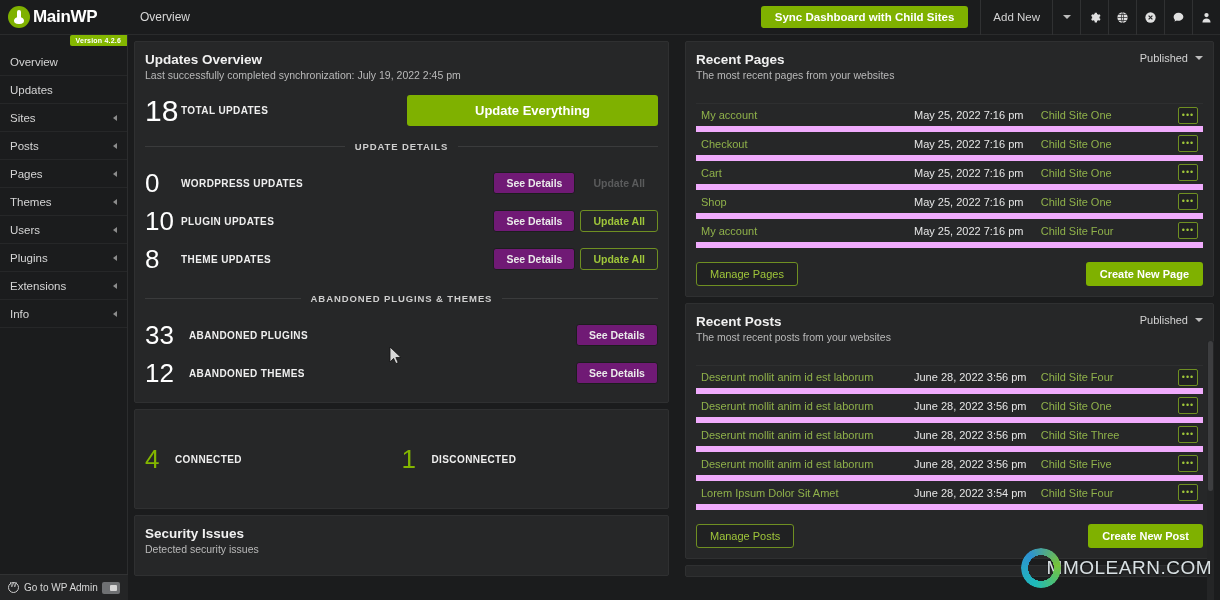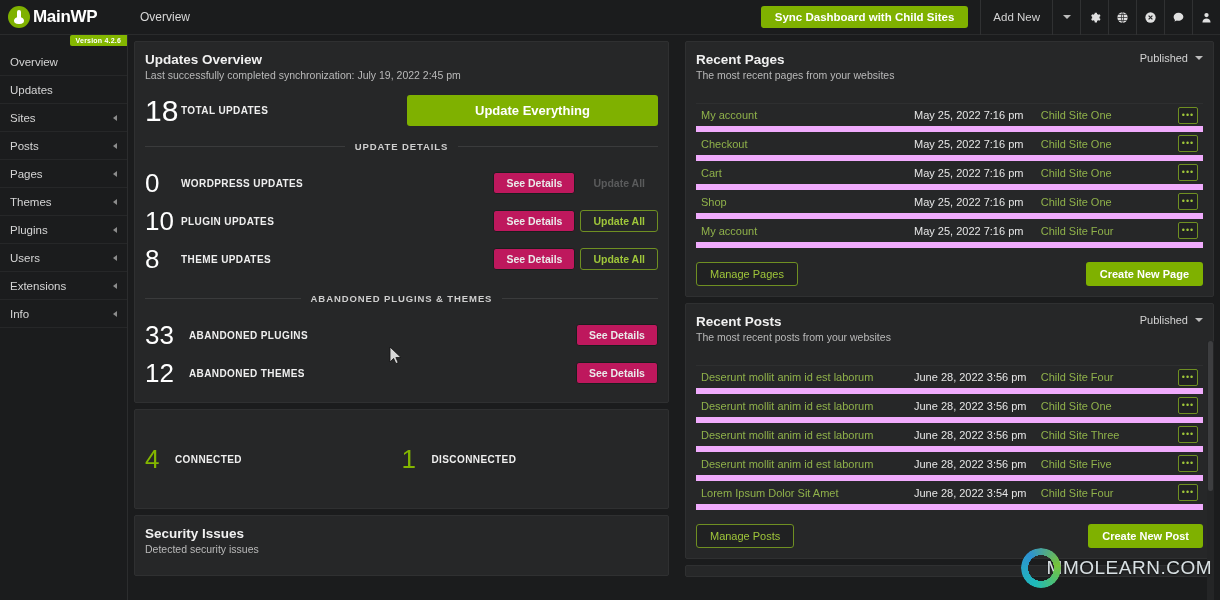--- a/index.html
+++ b/index.html
@@ -123,21 +123,21 @@
   .divider-label{
     display:flex; align-items:center; gap:10px; margin:15px 0 12px 0;
     font-size:9.5px; font-weight:bold; letter-spacing:0.9px; color:#cfcfcf;
   }
   .divider-label::before, .divider-label::after{
     content:""; flex:1; height:1px; background:#3a3b3c;
   }
   .upd-row{ display:flex; align-items:center; height:38px; }
   .upd-btns{ margin-left:auto; display:flex; gap:5px; }
   .btn-dark{
-    background:#be185d; color:#eaeaea; font-size:10.5px; font-weight:bold;
+    background:#701a75; color:#eaeaea; font-size:10.5px; font-weight:bold;
     border:1px solid #1c1d1e; border-radius:3px; padding:0 12px;
     height:22px; line-height:20px; cursor:pointer; white-space:nowrap;
   }
   .btn-outline{
     background:transparent; color:#9fc63a; font-size:10.5px; font-weight:bold;
     border:1px solid #6f8f22; border-radius:3px; padding:0 12px;
     height:22px; line-height:20px; cursor:pointer; white-space:nowrap;
   }
   .btn-disabled{
     background:transparent; color:#5a5b5c; font-size:10.5px; font-weight:bold;
@@ -275,37 +275,42 @@
       </div>
     <div class="nav-item">
         <span>Pages</span>
         <span class="arr"></span>
       </div>
     <div class="nav-item">
         <span>Themes</span>
         <span class="arr"></span>
       </div>
     <div class="nav-item">
+        <span>Users</span>
+        <span class="arr"></span>
+      </div>
+    <div class="nav-item">
         <span>Plugins</span>
         <span class="arr"></span>
       </div>
     <div class="nav-item">
-        <span>Users</span>
-        <span class="arr"></span>
-      </div>
-    <div class="nav-item">
         <span>Extensions</span>
         <span class="arr"></span>
       </div>
     <div class="nav-item">
         <span>Info</span>
         <span class="arr"></span>
       </div>
   </div>
 
+  <div class="wpadmin">
+    <span class="wp-ico"></span>
+    <span>Go to WP Admin</span>
+    <span class="wp-toggle"></span>
+  </div>
 </div>
 
 <div class="content">
 
   <div class="col-left">
 
     <div class="panel panel-pad">
       <div class="panel-head">
         <div>
           <div class="panel-title">Updates Overview</div>

